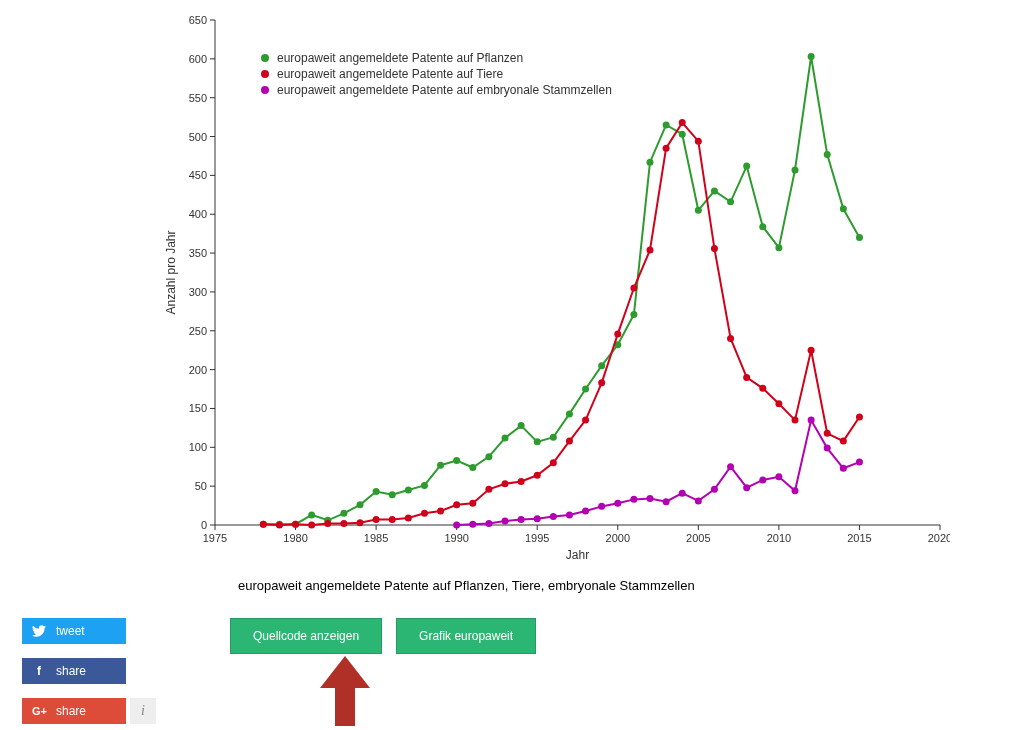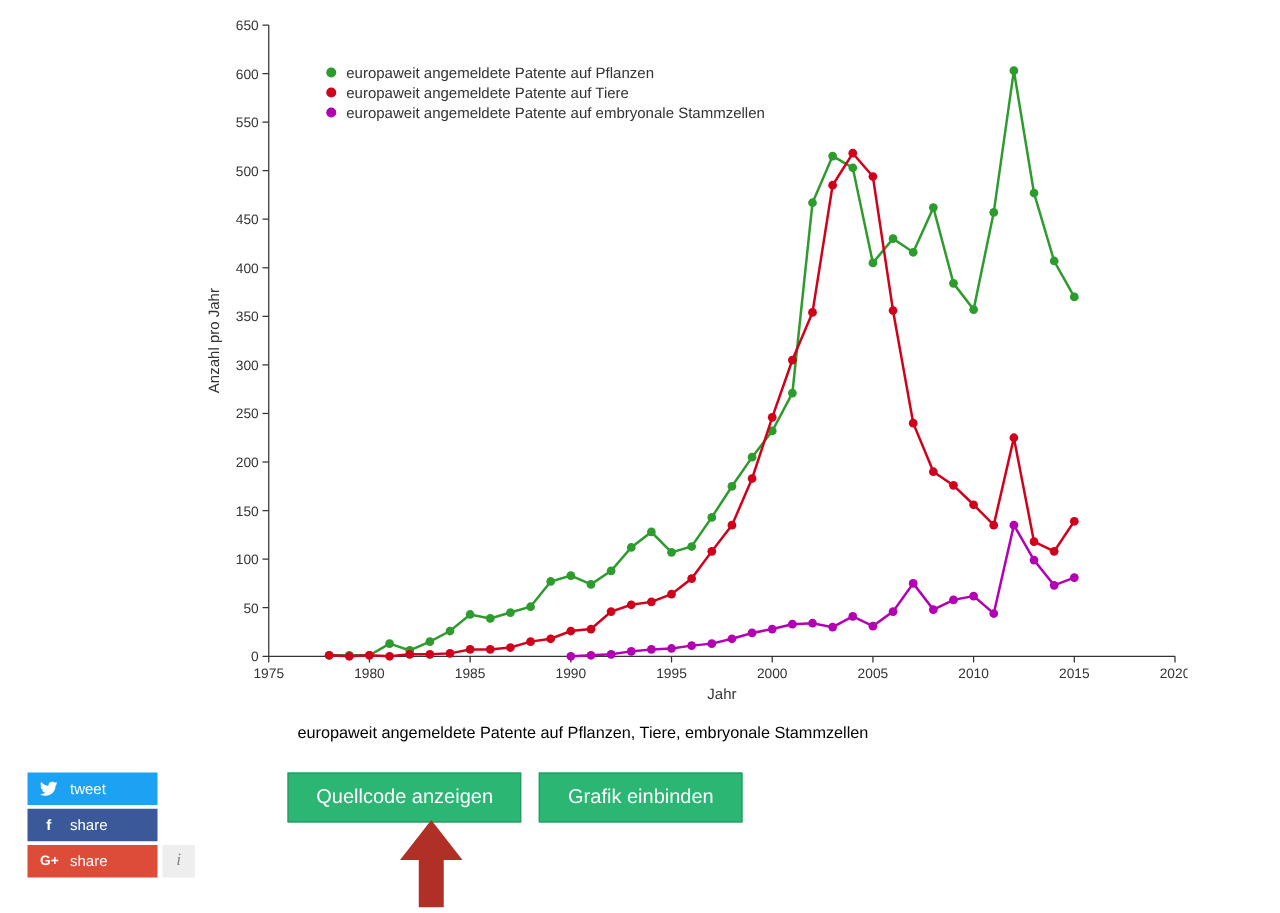--- a/index.html
+++ b/index.html
@@ -40,21 +40,21 @@
     left: 22px;
     top: 618px;
     width: 140px;
   }
   .social-btn {
     display: flex;
     align-items: center;
     gap: 10px;
     height: 26px;
     padding: 0 10px;
-    margin-bottom: 3px;
+    margin-bottom: 14px;
     color: #fff;
     font-size: 12px;
     cursor: pointer;
     width: 84px;
   }
   .social-btn .icon { width: 14px; text-align:center; font-weight:bold; }
   .tw { background: #1da1f2; }
   .fb { background: #3b5998; }
   .gp { background: #dd4b39; }
   .info-btn {
@@ -76,21 +76,21 @@
   .action-row {
     position: absolute;
     left: 230px;
     top: 618px;
     display: flex;
     gap: 14px;
   }
   .action-btn {
     background: #2bb673;
     color: #fff;
-    font-size: 16px;
+    font-size: 12px;
     padding: 10px 22px;
     border: 1px solid #279a61;
     cursor: pointer;
     white-space: nowrap;
   }
 
   .arrow {
     position: absolute;
     left: 320px;
     top: 656px;
@@ -287,20 +287,20 @@
     <div class="social-btn gp">
       <span class="icon" style="font-size:11px;">G+</span>
       <span>share</span>
     </div>
     <span class="info-btn">i</span>
   </div>
 </div>
 
 <div class="action-row">
   <div class="action-btn">Quellcode anzeigen</div>
-  <div class="action-btn">Grafik einbinden</div>
+  <div class="action-btn">Grafik europaweit</div>
 </div>
 
 <div class="arrow">
   <svg width="50" height="70" viewBox="0 0 50 70">
     <path fill="#b03028" d="M25 0 L50 32 L35 32 L35 70 L15 70 L15 32 L0 32 Z"></path>
   </svg>
 </div>
 
 </body></html>

